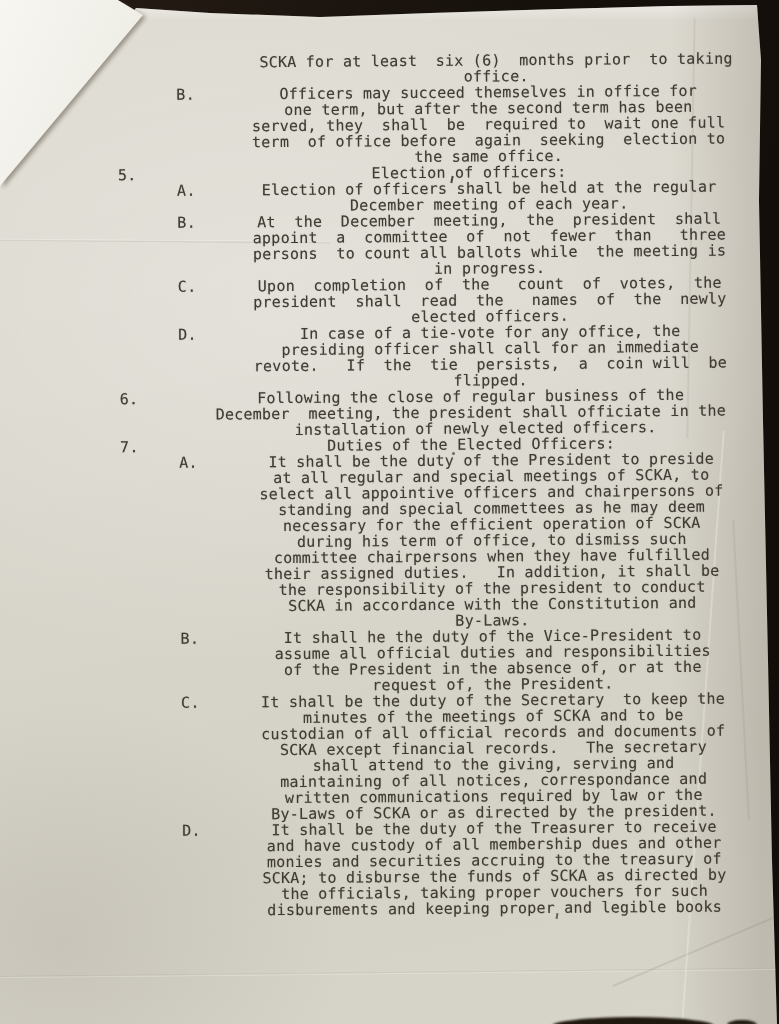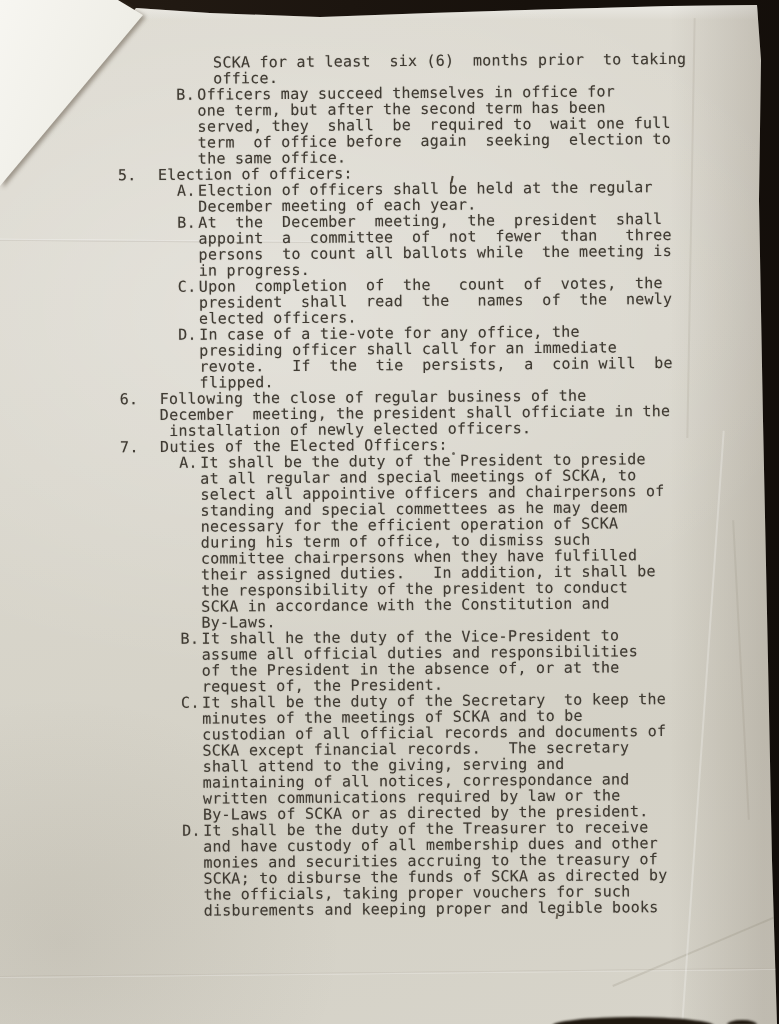--- a/index.html
+++ b/index.html
@@ -1,21 +1,21 @@
 <!DOCTYPE html>
 <html><head>
 <meta charset="utf-8">
 <style>
   html,body{margin:0;padding:0;}
   body{
     width:779px;height:1024px;position:relative;overflow:hidden;
     background:linear-gradient(100deg,#261d15 0%,#17110c 55%,#120d09 100%);
     font-family:"DejaVu Sans Mono",monospace;
   }
-  .scene{position:absolute;inset:0;}
+  .scene{position:absolute;inset:0;text-align:center;}
   
   .paper{
     position:absolute;inset:0;
     clip-path:polygon(136px 8px,210px 13px,320px 17px,430px 13px,560px 9px,670px 6px,757px 5px,
                       761px 60px,759px 200px,763px 420px,768px 660px,772px 860px,777px 1024px,
                       0px 1024px,0px 181px);
     background:
       radial-gradient(120% 60% at 35% 30%, rgba(255,255,255,.26) 0%, rgba(255,255,255,0) 60%),
       radial-gradient(60% 40% at 8% 92%, rgba(86,76,62,.10) 0%, rgba(86,76,62,0) 60%),
       linear-gradient(to right, rgba(0,0,0,0) 86%, rgba(84,72,58,.18) 98%),

